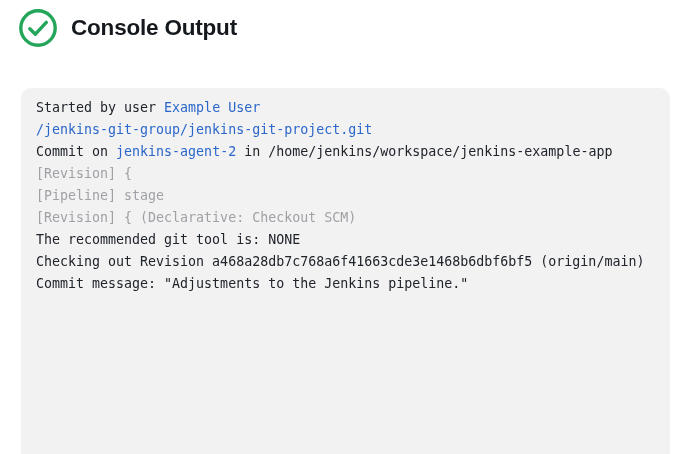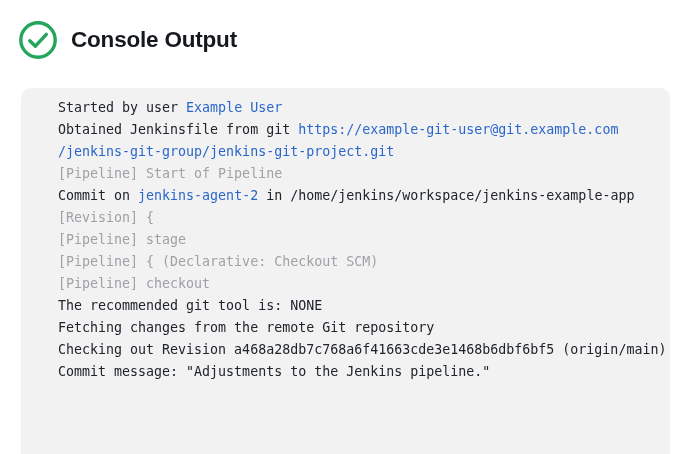--- a/index.html
+++ b/index.html
@@ -19,21 +19,21 @@
     width: 686px;
     height: 454px;
     background: #ffffff;
     overflow: hidden;
     position: relative;
     font-family: "Liberation Sans", sans-serif;
   }
   .header {
     position: absolute;
     left: 18px;
-    top: 20px;
+    top: 8px;
     display: flex;
     align-items: center;
     gap: 13px;
   }
   .status-icon {
     width: 40px;
     height: 40px;
     color: var(--green);
     flex: 0 0 auto;
   }
@@ -55,21 +55,20 @@
     border-radius: 10px;
     padding: 9px 15px;
     font-family: "DejaVu Sans Mono", monospace;
     font-size: 13.3px;
     line-height: 22px;
     color: var(--text);
     overflow: hidden;
   }
   .console-line {
     white-space: pre;
-    margin-left: 22px;
   }
   .seg-plain { color: var(--text); }
   .seg-muted { color: var(--muted); }
   a.seg-link {
     color: var(--link);
     text-decoration: none;
     cursor: pointer;
   }
 </style>
 </head>
@@ -78,25 +77,21 @@
 <div class="header">
   <svg class="status-icon" viewBox="0 0 40 40" aria-hidden="true">
     <circle cx="20" cy="20" r="17.2" fill="none" stroke="currentColor" stroke-width="3.4"></circle>
     <path d="M11.8 20.8 L17.4 26.2 L28.3 14.4" fill="none" stroke="currentColor" stroke-width="3.4" stroke-linecap="round" stroke-linejoin="round"></path>
   </svg>
   <div class="page-title">Console Output</div>
 </div>
 
 <div class="console" id="console-log">
     <div class="console-line"><span class="seg-plain">Started by user </span><a href="#" class="seg-link">Example User</a></div>
-    <div class="console-line"><span class="seg-plain">Obtained Jenkinsfile from git </span><a href="#" class="seg-link">https://example-git-user@git.example.com</a></div>
     <div class="console-line"><a href="#" class="seg-link">/jenkins-git-group/jenkins-git-project.git</a></div>
-    <div class="console-line"><span class="seg-muted">[Pipeline] Start of Pipeline</span></div>
     <div class="console-line"><span class="seg-plain">Commit on </span><a href="#" class="seg-link">jenkins-agent-2</a><span class="seg-plain"> in /home/jenkins/workspace/jenkins-example-app</span></div>
     <div class="console-line"><span class="seg-muted">[Revision] {</span></div>
     <div class="console-line"><span class="seg-muted">[Pipeline] stage</span></div>
-    <div class="console-line"><span class="seg-muted">[Pipeline] { (Declarative: Checkout SCM)</span></div>
-    <div class="console-line"><span class="seg-muted">[Pipeline] checkout</span></div>
+    <div class="console-line"><span class="seg-muted">[Revision] { (Declarative: Checkout SCM)</span></div>
     <div class="console-line"><span class="seg-plain">The recommended git tool is: NONE</span></div>
-    <div class="console-line"><span class="seg-plain">Fetching changes from the remote Git repository</span></div>
     <div class="console-line"><span class="seg-plain">Checking out Revision a468a28db7c768a6f41663cde3e1468b6dbf6bf5 (origin/main)</span></div>
     <div class="console-line"><span class="seg-plain">Commit message: "Adjustments to the Jenkins pipeline."</span></div>
   </div>
 
 </body></html>

